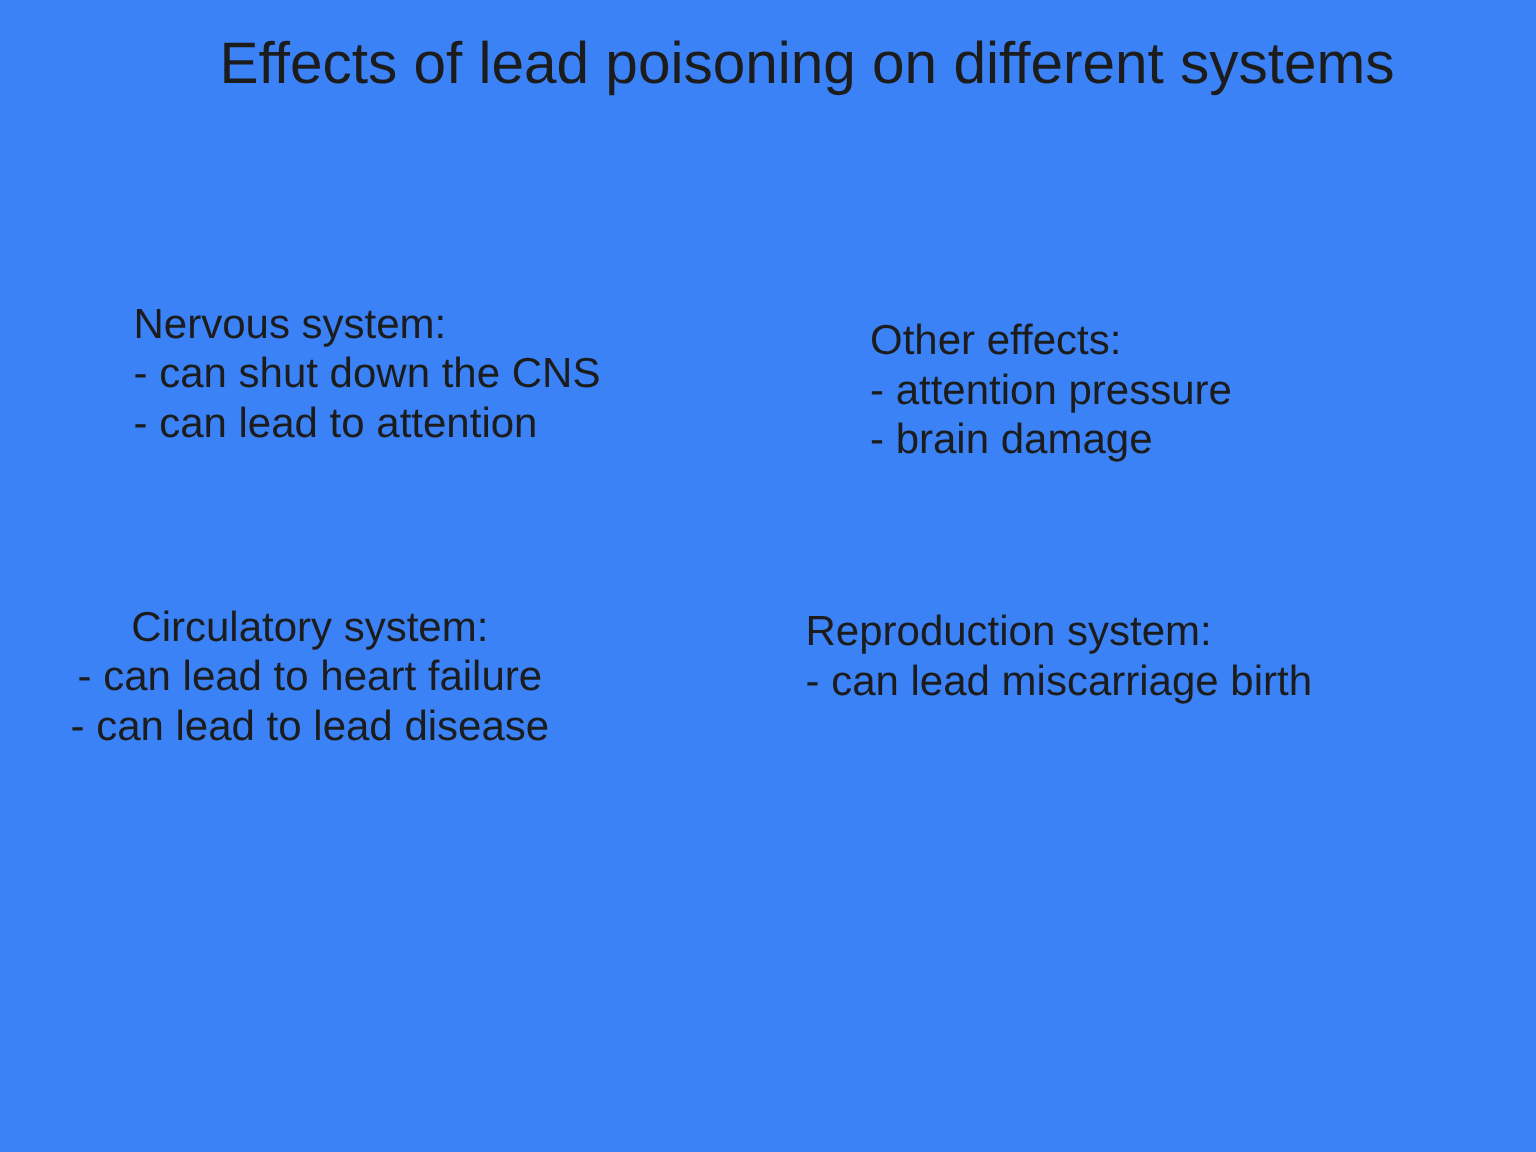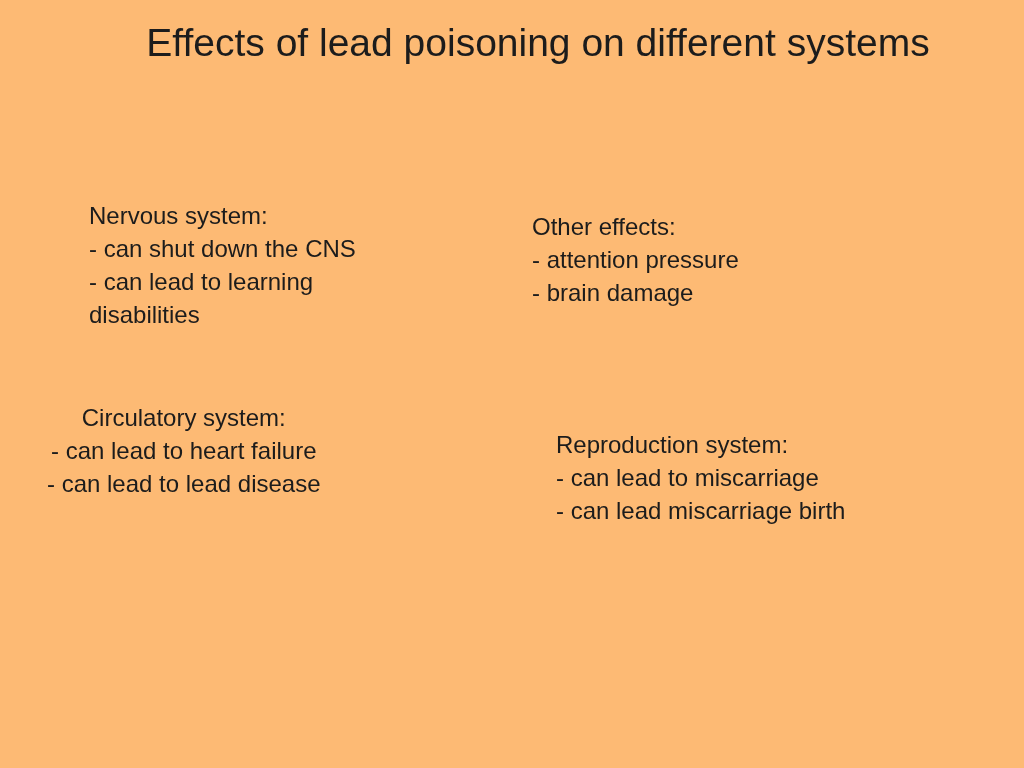--- a/index.html
+++ b/index.html
@@ -3,79 +3,77 @@
 <meta charset="utf-8">
 <style>
   html, body {
     margin: 0;
     padding: 0;
   }
   .slide {
     position: relative;
     width: 1024px;
     height: 768px;
-    background: #fdba74;
+    background: #3b82f6;
     overflow: hidden;
     font-family: "Liberation Sans", "DejaVu Sans", sans-serif;
     color: #1c1c1c;
   }
   .slide-title {
     position: absolute;
     top: 19px;
     left: 52px;
     right: 0;
     margin: 0;
     text-align: center;
     font-size: 39px;
     font-weight: 400;
     line-height: 48px;
     letter-spacing: 0px;
     color: #1c1c1c;
     white-space: nowrap;
   }
   .text-block {
     position: absolute;
-    font-size: 24px;
+    font-size: 28px;
     font-weight: 400;
     line-height: 33px;
     color: #1c1c1c;
   }
   .text-block .line {
     white-space: nowrap;
   }
   .block-nervous      { left: 89px;  top: 199px; }
-  .block-other        { left: 532px; top: 210px; }
+  .block-other        { left: 580px; top: 210px; }
   .block-circulatory  { left: 47px;  top: 401px; text-align: center; }
-  .block-reproduction { left: 537px; top: 428px; margin-left: 19px; }
+  .block-reproduction { left: 537px; top: 404px; }
 </style>
 </head>
 <body>
 
 <div class="slide">
 
   <h1 class="slide-title">Effects of lead poisoning on different systems</h1>
 
   <div class="text-block block-nervous">
     <div class="line">Nervous system:</div>
     <div class="line">- can shut down the CNS</div>
-    <div class="line">- can lead to learning</div>
-    <div class="line">disabilities</div>
+    <div class="line">- can lead to attention</div>
   </div>
 
   <div class="text-block block-other">
     <div class="line">Other effects:</div>
     <div class="line">- attention pressure</div>
     <div class="line">- brain damage</div>
   </div>
 
   <div class="text-block block-circulatory">
     <div class="line">Circulatory system:</div>
     <div class="line">- can lead to heart failure</div>
     <div class="line">- can lead to lead disease</div>
   </div>
 
   <div class="text-block block-reproduction">
     <div class="line">Reproduction system:</div>
-    <div class="line">- can lead to miscarriage</div>
     <div class="line">- can lead miscarriage birth</div>
   </div>
 
 </div>
 
 </body></html>

